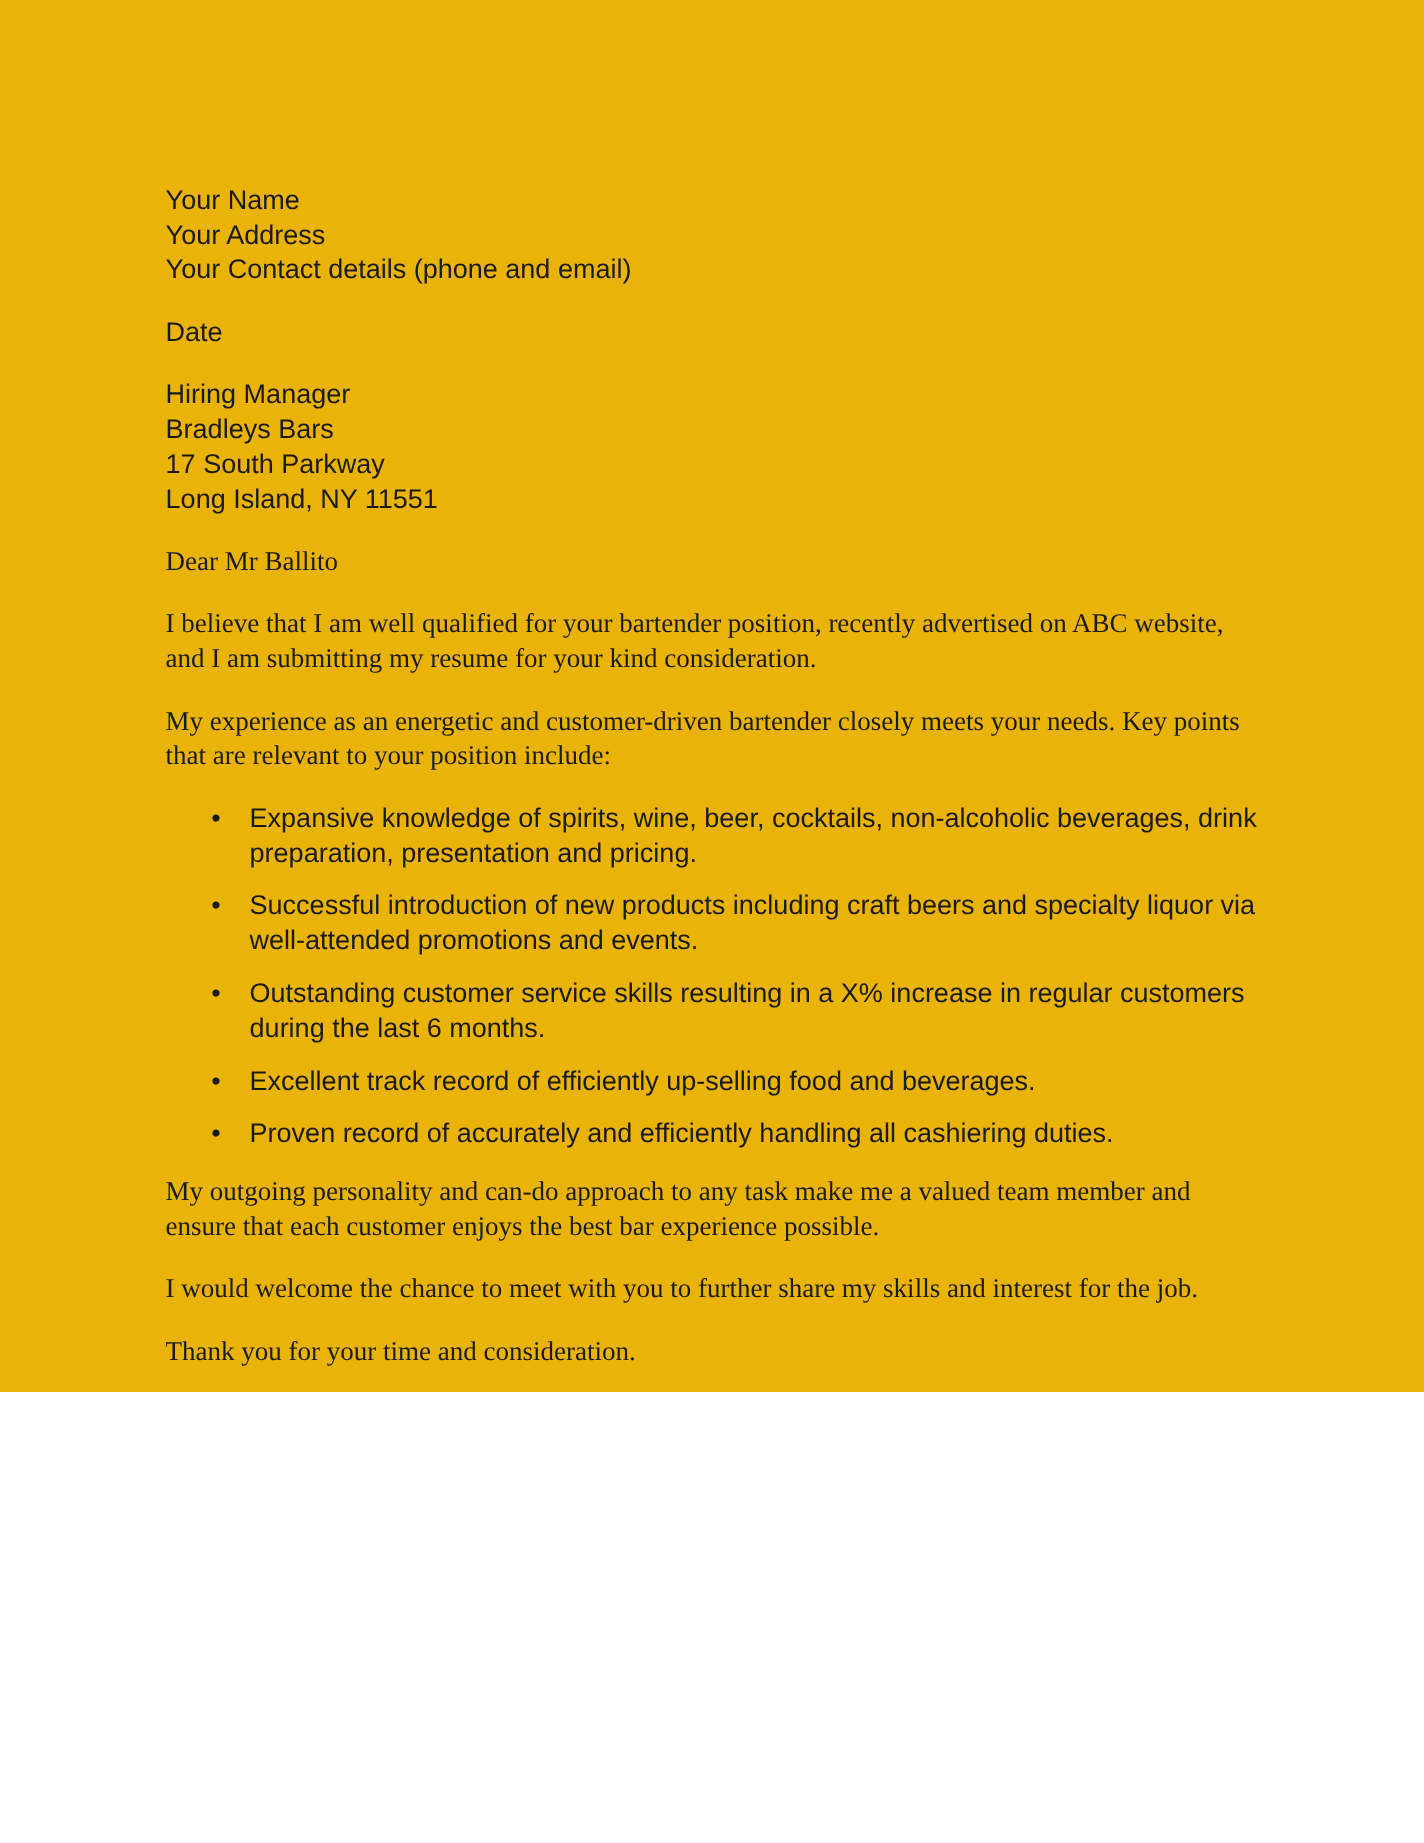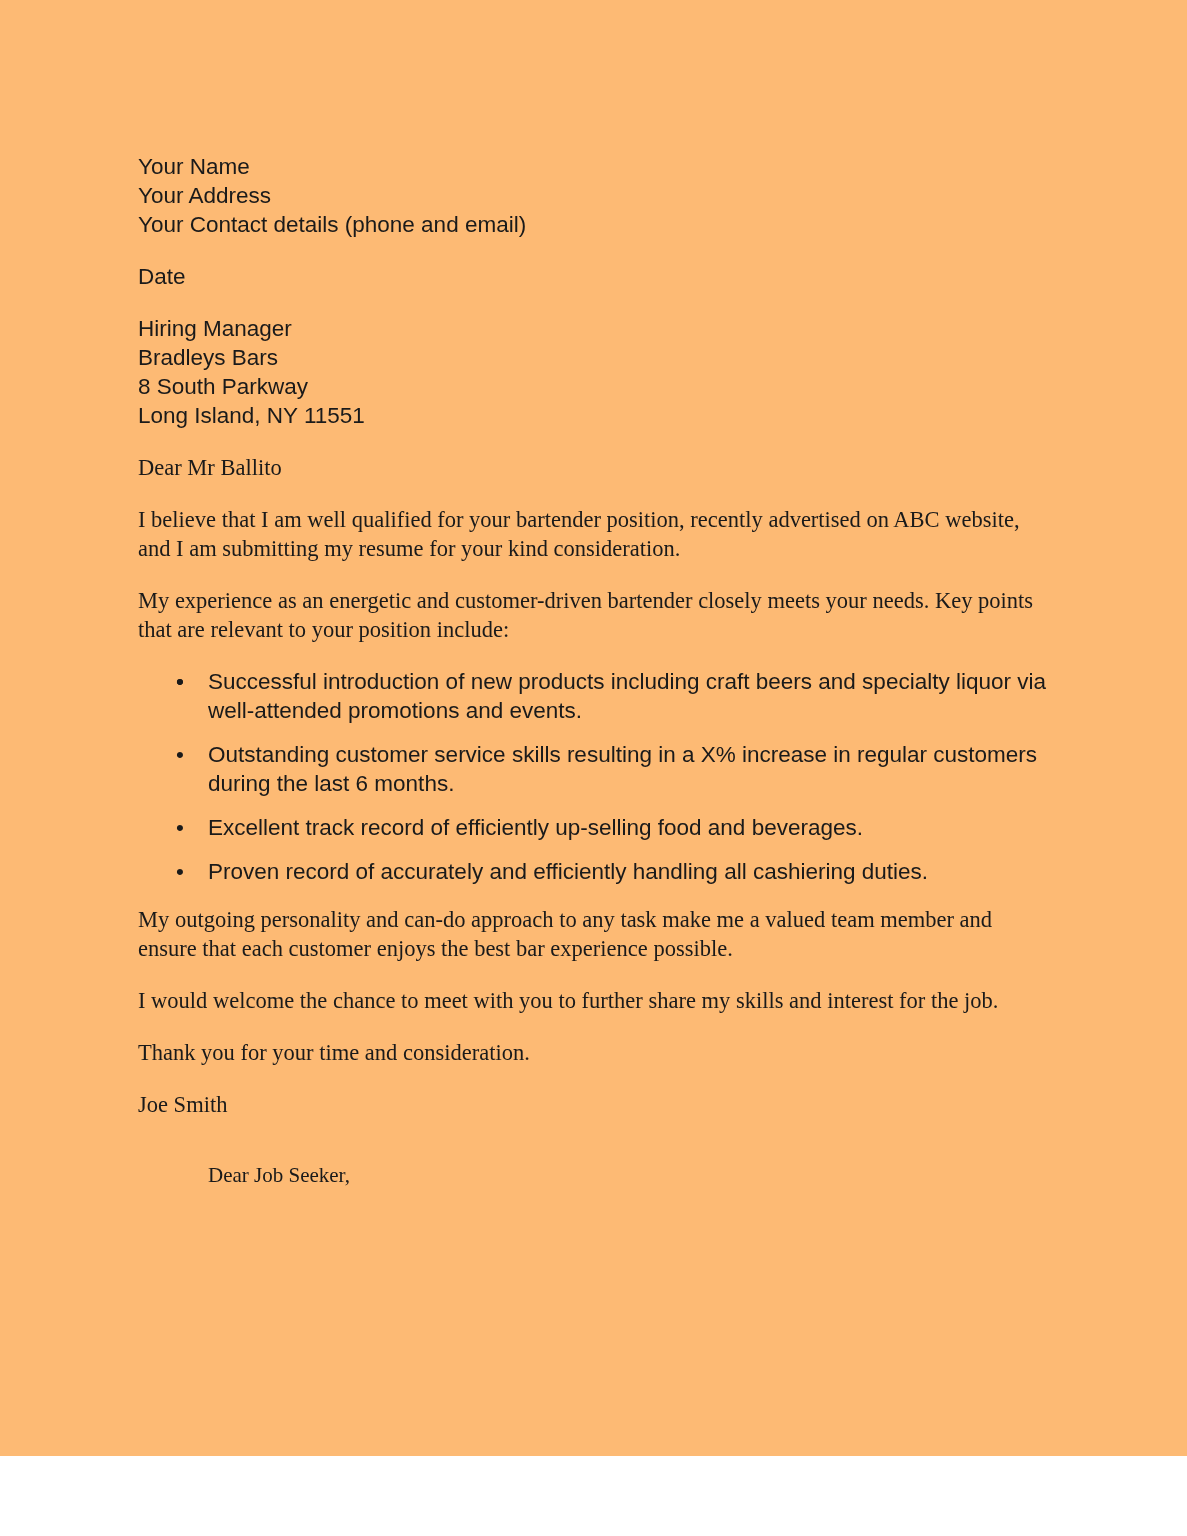--- a/index.html
+++ b/index.html
@@ -3,22 +3,22 @@
 <meta charset="utf-8">
 <style>
   html, body {
     margin: 0;
     padding: 0;
     background: #ffffff;
   }
   .page {
     position: relative;
     width: 1187px;
-    height: 1456px;
-    background: #fdba74;
+    height: 1160px;
+    background: #eab308;
     overflow: hidden;
     box-sizing: border-box;
   }
   .letter {
     position: absolute;
     left: 138px;
     top: 152px;
     width: 910px;
     font-family: "Liberation Sans", sans-serif;
     font-size: 22.5px;
@@ -80,33 +80,34 @@
       <span class="line">Your Contact details (phone and email)</span>
     </div>
 
     <div class="block">
       <span class="line">Date</span>
     </div>
 
     <div class="block">
       <span class="line">Hiring Manager</span>
       <span class="line">Bradleys Bars</span>
-      <span class="line">8 South Parkway</span>
+      <span class="line">17 South Parkway</span>
       <span class="line">Long Island, NY 11551</span>
     </div>
 
     <p class="para">Dear Mr Ballito</p>
 
     <p class="para">I believe that I am well qualified for your bartender position, recently advertised on ABC website, and I am submitting my resume for your kind consideration.</p>
 
     <p class="para">My experience as an energetic and customer-driven bartender closely meets your needs. Key points that are relevant to your position include:</p>
 
     <ul class="bullets">
       <li>
         <span class="bullet-dot">•</span>
+        <span>Expansive knowledge of spirits, wine, beer, cocktails, non-alcoholic beverages, drink preparation, presentation and pricing.</span>
       </li>
       <li>
         <span class="bullet-dot">•</span>
         <span>Successful introduction of new products including craft beers and specialty liquor via well-attended promotions and events.</span>
       </li>
       <li>
         <span class="bullet-dot">•</span>
         <span>Outstanding customer service skills resulting in a X% increase in regular customers during the last 6 months.</span>
       </li>
       <li>

